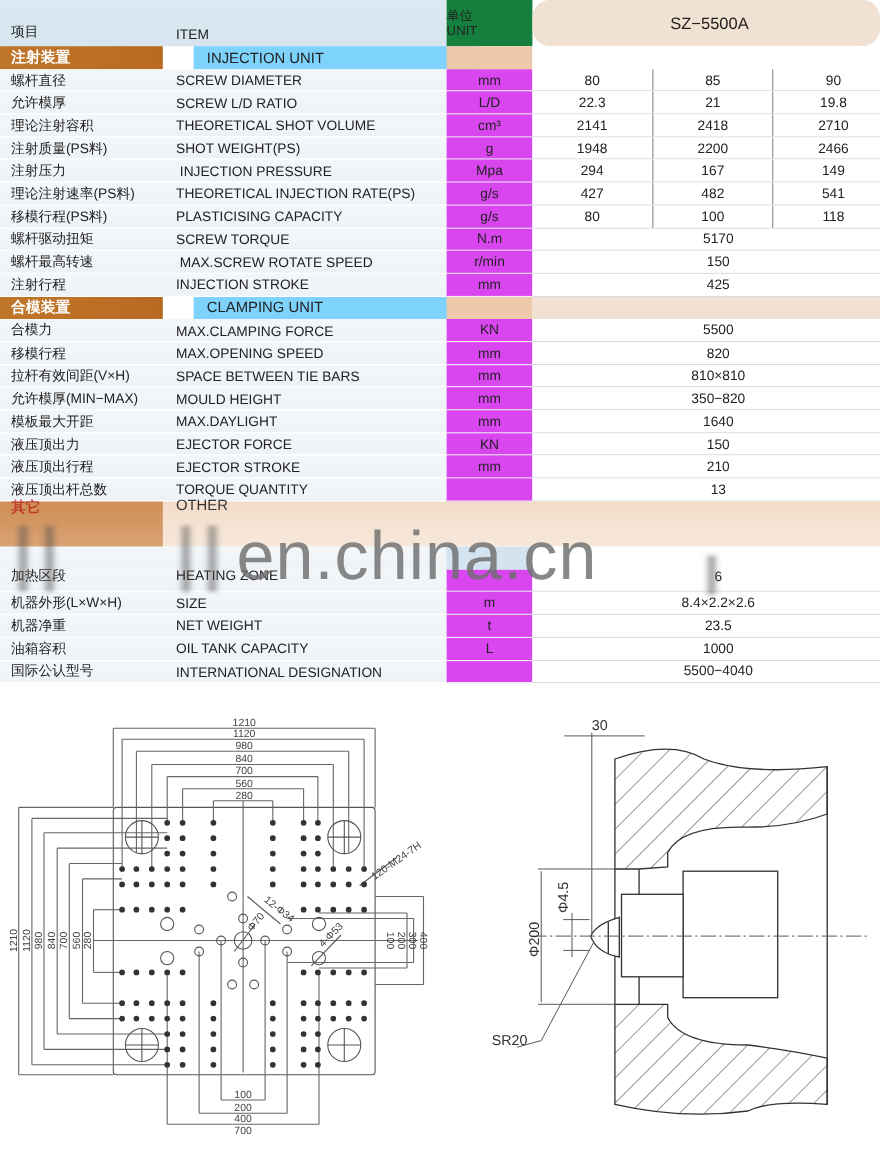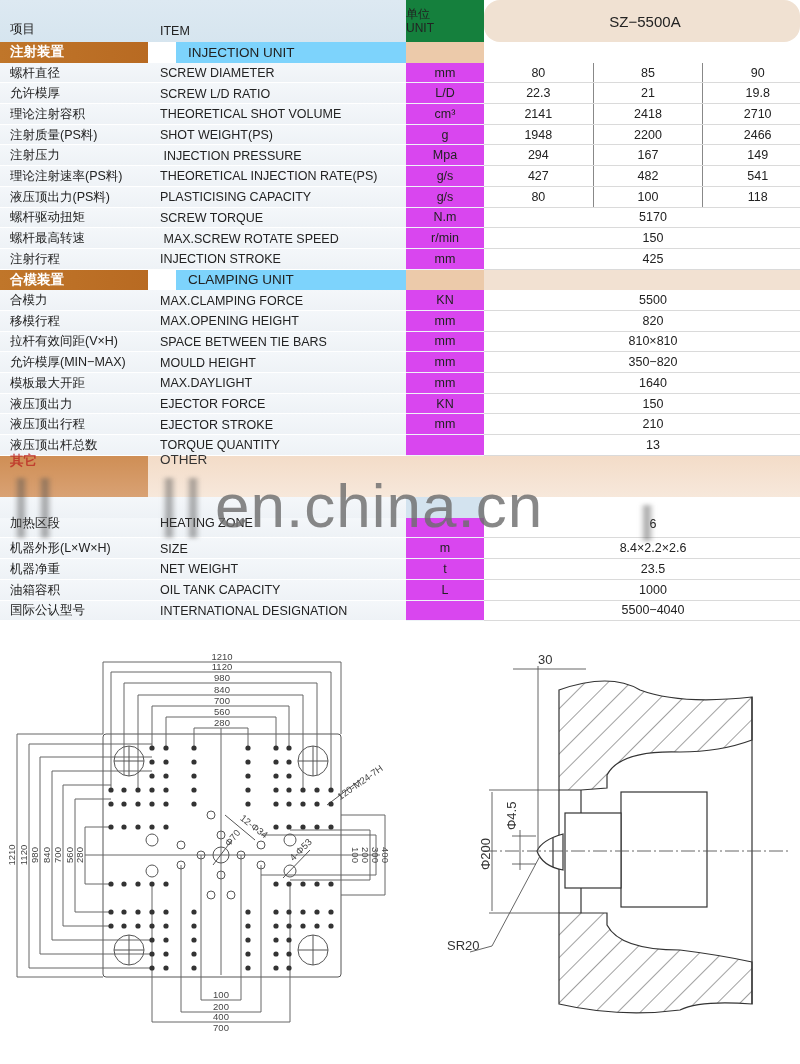--- a/index.html
+++ b/index.html
@@ -128,21 +128,21 @@
     <span class="en">THEORETICAL INJECTION RATE(PS)</span>
     <span class="unit">g/s</span>
     <div class="vals">
       <span class="v3">427</span>
       <span class="v3">482</span>
       <span class="v3">541</span>
     </div>
   </div>
   <div class="row">
     <div class="left-bg"></div>
-    <span class="cn">液压顶出力(PS料)</span>
+    <span class="cn">移模行程(PS料)</span>
     <span class="en">PLASTICISING CAPACITY</span>
     <span class="unit">g/s</span>
     <div class="vals">
       <span class="v3">80</span>
       <span class="v3">100</span>
       <span class="v3">118</span>
     </div>
   </div>
   <div class="row">
     <div class="left-bg"></div>
@@ -184,21 +184,21 @@
     <span class="cn">合模力</span>
     <span class="en">MAX.CLAMPING FORCE</span>
     <span class="unit">KN</span>
     <div class="vals">
         <span class="v1">5500</span>
       </div>
   </div>
   <div class="row">
     <div class="left-bg"></div>
     <span class="cn">移模行程</span>
-    <span class="en">MAX.OPENING HEIGHT</span>
+    <span class="en">MAX.OPENING SPEED</span>
     <span class="unit">mm</span>
     <div class="vals">
         <span class="v1">820</span>
       </div>
   </div>
   <div class="row">
     <div class="left-bg"></div>
     <span class="cn">拉杆有效间距(V×H)</span>
     <span class="en">SPACE BETWEEN TIE BARS</span>
     <span class="unit">mm</span>

